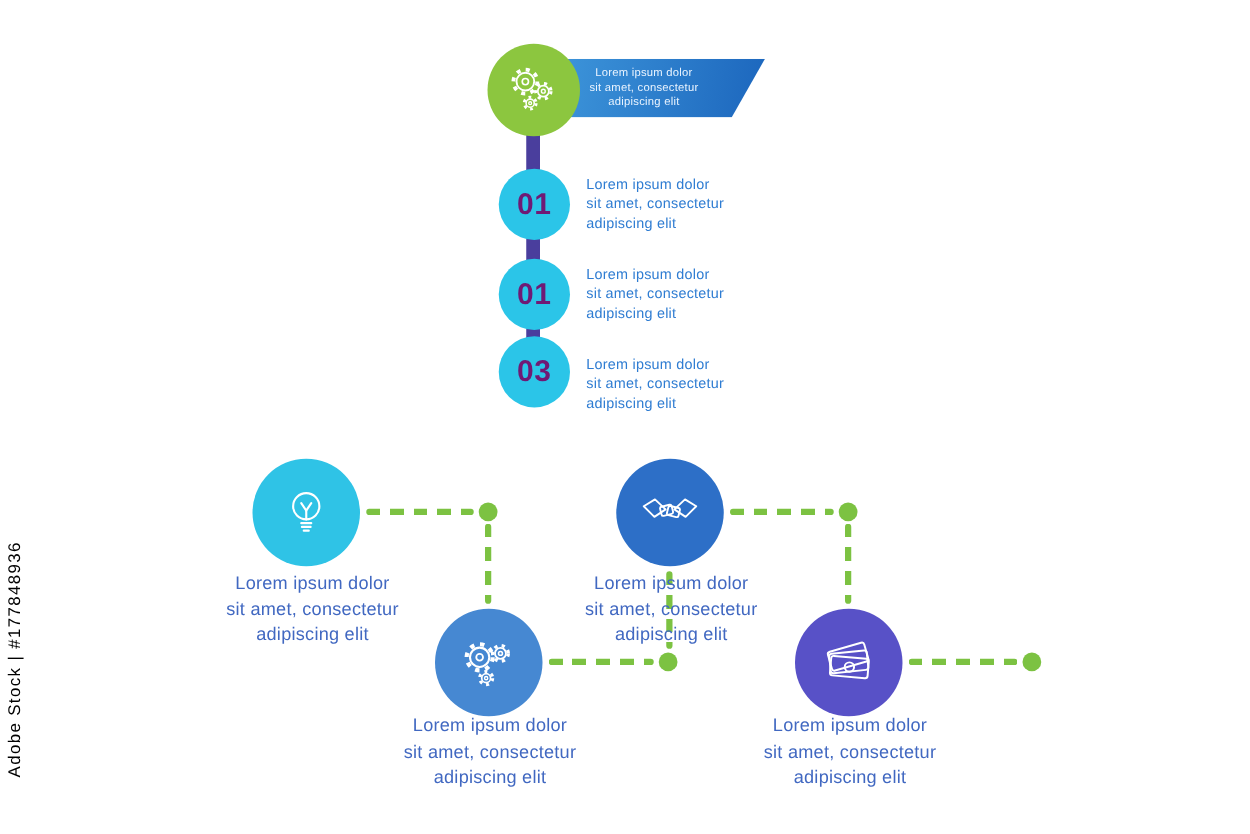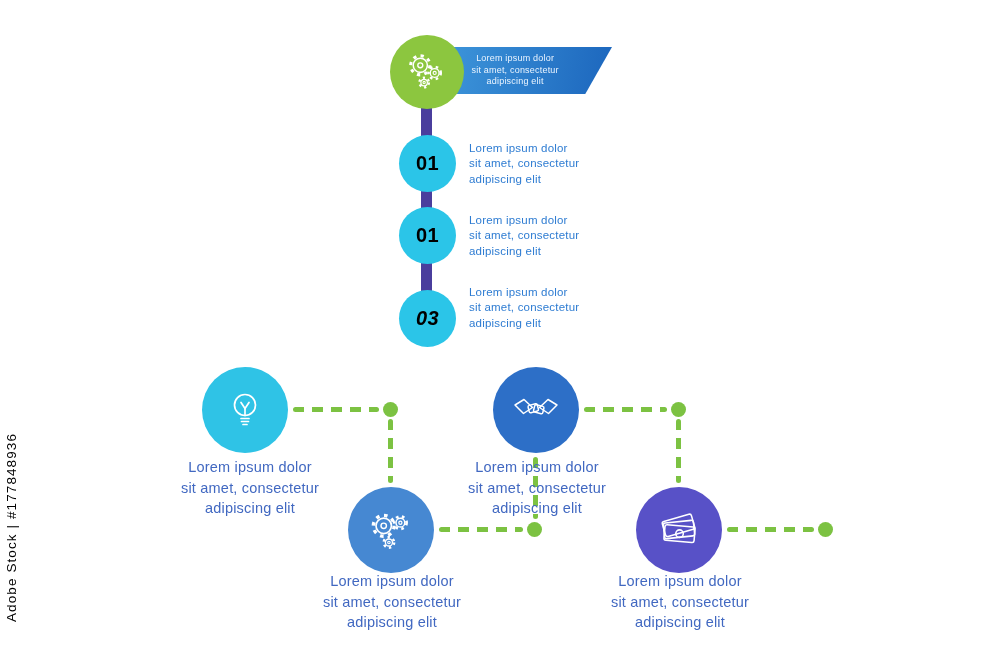--- a/index.html
+++ b/index.html
@@ -18,22 +18,22 @@
   .tl-line { position:absolute; left:421px; top:70px; width:11px; height:240px;
              background:var(--purple-line,#4a3e9d); z-index:1; }
   .tl-banner { position:absolute; left:445px; top:47px; width:167px; height:47px;
                background:linear-gradient(100deg, var(--banner-blue-1,#3d95da) 0%, var(--banner-blue-2,#1c66bd) 100%);
                clip-path:polygon(0 0, 100% 0, 84% 100%, 0 100%);
                z-index:2; display:flex; align-items:center; }
   .tl-banner-text { width:84%; text-align:center; font-size:9px; line-height:1.32; color:#eaf4ff;
                     font-weight:500; letter-spacing:0.2px; }
   .tl-top-circle { left:390px; top:35px; width:74px; height:74px; background:var(--green,#8cc63f); z-index:3; }
   .tl-step-circle { left:399px; width:57px; height:57px; background:var(--cyan,#2bc5e8); z-index:3; }
-  .tl-s1 { top:135px; } .tl-s2 { top:207px; } .tl-s3 { top:290px;font-style:italic; }
-  .tl-num { color:#000000; font-size:20px; font-weight:700; letter-spacing:0.5px; }
+  .tl-s1 { top:135px; } .tl-s2 { top:207px; } .tl-s3 { top:269px; }
+  .tl-num { color:#701a75; font-size:24px; font-weight:700; letter-spacing:0.5px; }
   .tl-text { position:absolute; left:469px; font-size:11.5px; line-height:1.34;
              color:var(--timeline-text,#2e7cd2); font-weight:500; letter-spacing:0.2px; }
   .tl-t1 { top:141px; } .tl-t2 { top:213px; } .tl-t3 { top:285px; }
 
   
   .p-circle { width:86px; height:86px; z-index:3; }
   .p-idea     { left:202px; top:367px; background:var(--idea-cyan,#2fc3e6); }
   .p-handshake{ left:493px; top:367px; background:var(--handshake-blue,#2d6fc7); }
   .p-gears    { left:348px; top:487px; background:var(--gears-blue,#4688d2); }
   .p-money    { left:636px; top:487px; background:var(--money-purple,#5851c7); }

